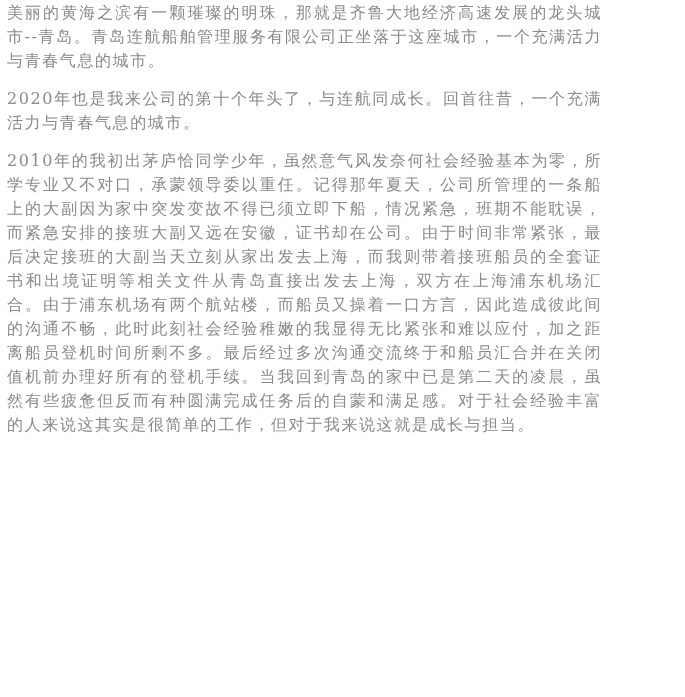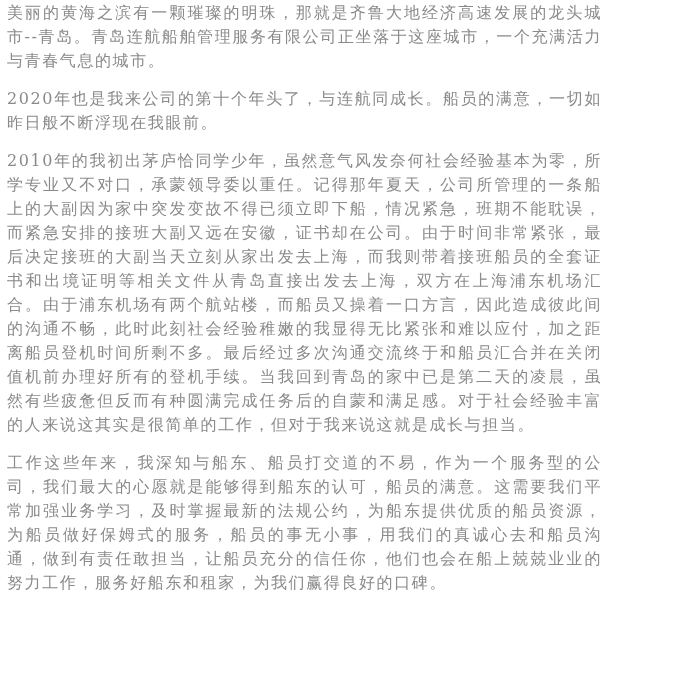--- a/index.html
+++ b/index.html
@@ -34,16 +34,15 @@
   }
   main.essay p:last-child {
     margin-bottom: 0;
   }
 </style>
 </head>
 <body>
 
 <main class="essay">
   <p>美丽的黄海之滨有一颗璀璨的明珠，那就是齐鲁大地经济高速发展的龙头城市--青岛。青岛连航船舶管理服务有限公司正坐落于这座城市，一个充满活力与青春气息的城市。</p>
-  <p>2020年也是我来公司的第十个年头了，与连航同成长。船员的满意，一切如昨日般不断浮现在我眼前。</p>
+  <p>2020年也是我来公司的第十个年头了，与连航同成长。回首往昔，一个充满活力与青春气息的城市。</p>
   <p>2010年的我初出茅庐恰同学少年，虽然意气风发奈何社会经验基本为零，所学专业又不对口，承蒙领导委以重任。记得那年夏天，公司所管理的一条船上的大副因为家中突发变故不得已须立即下船，情况紧急，班期不能耽误，而紧急安排的接班大副又远在安徽，证书却在公司。由于时间非常紧张，最后决定接班的大副当天立刻从家出发去上海，而我则带着接班船员的全套证书和出境证明等相关文件从青岛直接出发去上海，双方在上海浦东机场汇合。由于浦东机场有两个航站楼，而船员又操着一口方言，因此造成彼此间的沟通不畅，此时此刻社会经验稚嫩的我显得无比紧张和难以应付，加之距离船员登机时间所剩不多。最后经过多次沟通交流终于和船员汇合并在关闭值机前办理好所有的登机手续。当我回到青岛的家中已是第二天的凌晨，虽然有些疲惫但反而有种圆满完成任务后的自蒙和满足感。对于社会经验丰富的人来说这其实是很简单的工作，但对于我来说这就是成长与担当。</p>
-  <p>工作这些年来，我深知与船东、船员打交道的不易，作为一个服务型的公司，我们最大的心愿就是能够得到船东的认可，船员的满意。这需要我们平常加强业务学习，及时掌握最新的法规公约，为船东提供优质的船员资源，为船员做好保姆式的服务，船员的事无小事，用我们的真诚心去和船员沟通，做到有责任敢担当，让船员充分的信任你，他们也会在船上兢兢业业的努力工作，服务好船东和租家，为我们赢得良好的口碑。</p>
 </main>
 
 </body></html>

